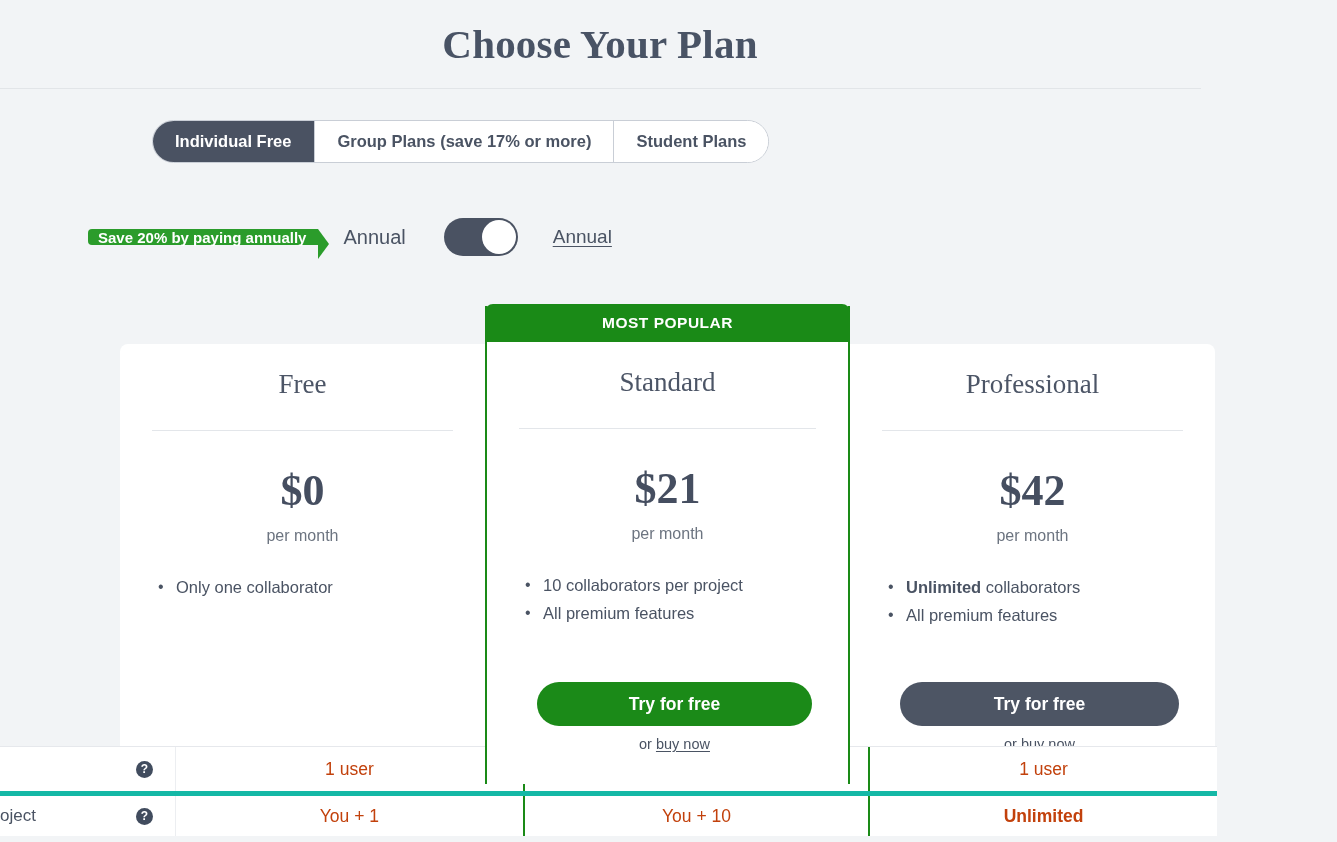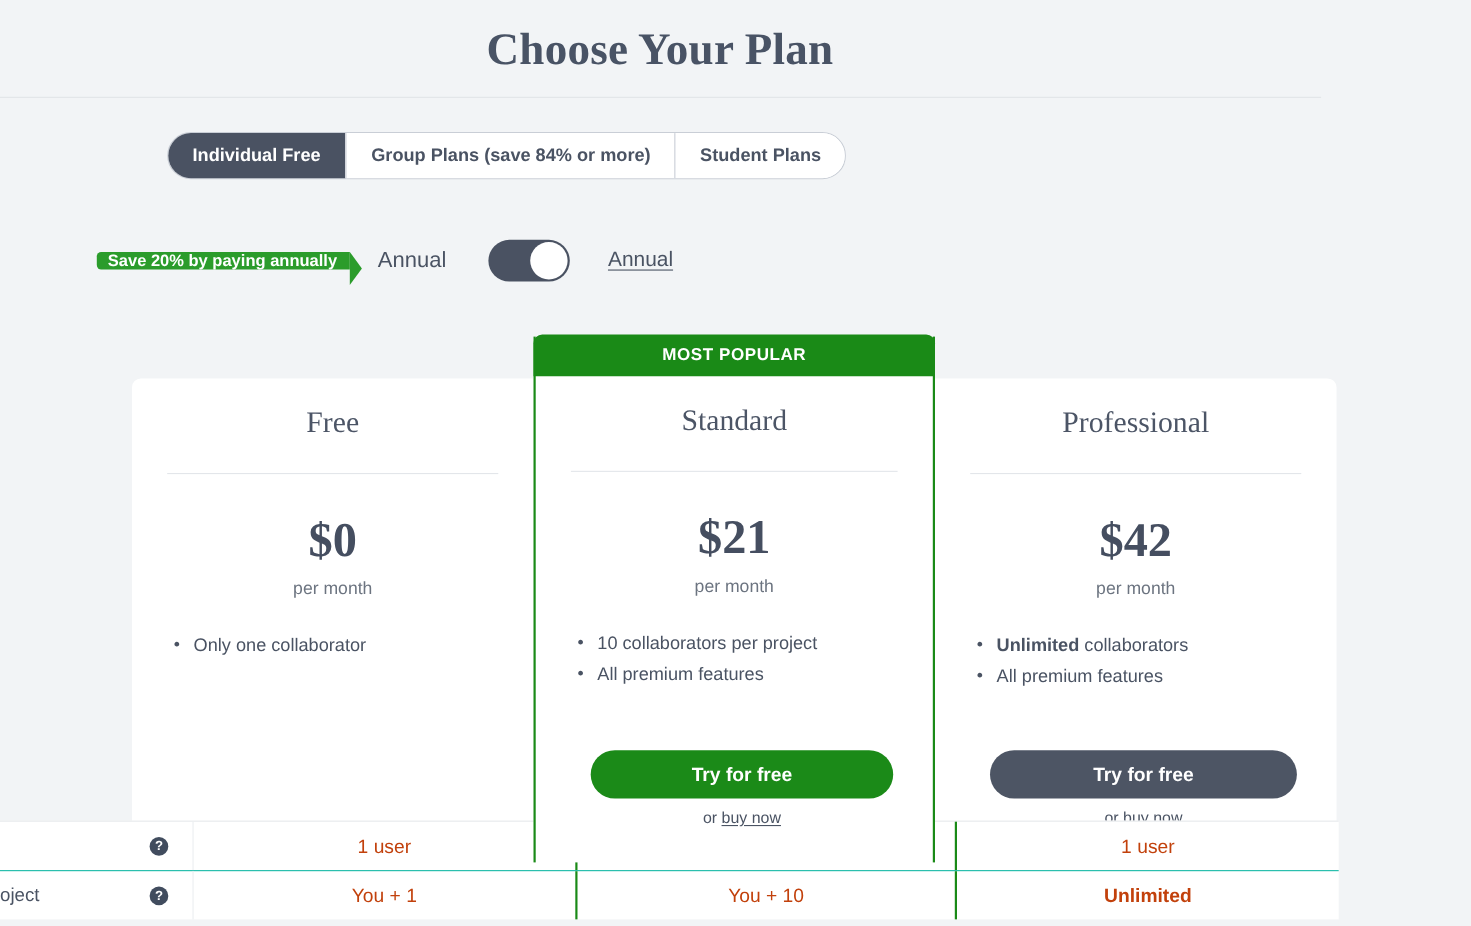--- a/index.html
+++ b/index.html
@@ -254,21 +254,21 @@
   
   #compare-table {
     position: absolute;
     left: 0; top: 746px;
     width: 1217px;
     background: #ffffff;
   }
   .cmp-row {
     display: flex;
     height: 45px;
-    border-top: 1px solid #14b8a6;
+    border-top: 5px solid #14b8a6;
   }
   .cmp-row:first-child { border-top: 1px solid #e6e8ec; }
   .cmp-label {
     width: 120px;
     display: flex;
     align-items: center;
     font-size: 17px;
     color: #4a5363;
     padding-left: 0;
   }
@@ -313,21 +313,21 @@
   }
 </style>
 </head>
 <body>
 
 <div id="page-title">Choose Your Plan</div>
 <div id="title-divider"></div>
 
 <div id="plan-tabs">
   <div class="tab active">Individual Free</div>
-  <div class="tab">Group Plans (save 84% or more)</div>
+  <div class="tab">Group Plans (save 17% or more)</div>
   <div class="tab">Student Plans</div>
 </div>
 
 <div id="billing-row">
   <div id="save-badge">
     <span>Save 20% by paying annually</span>
     <span id="save-badge-arrow"></span>
   </div>
   <span id="annual-label">Annual</span>
   <div id="period-toggle">

